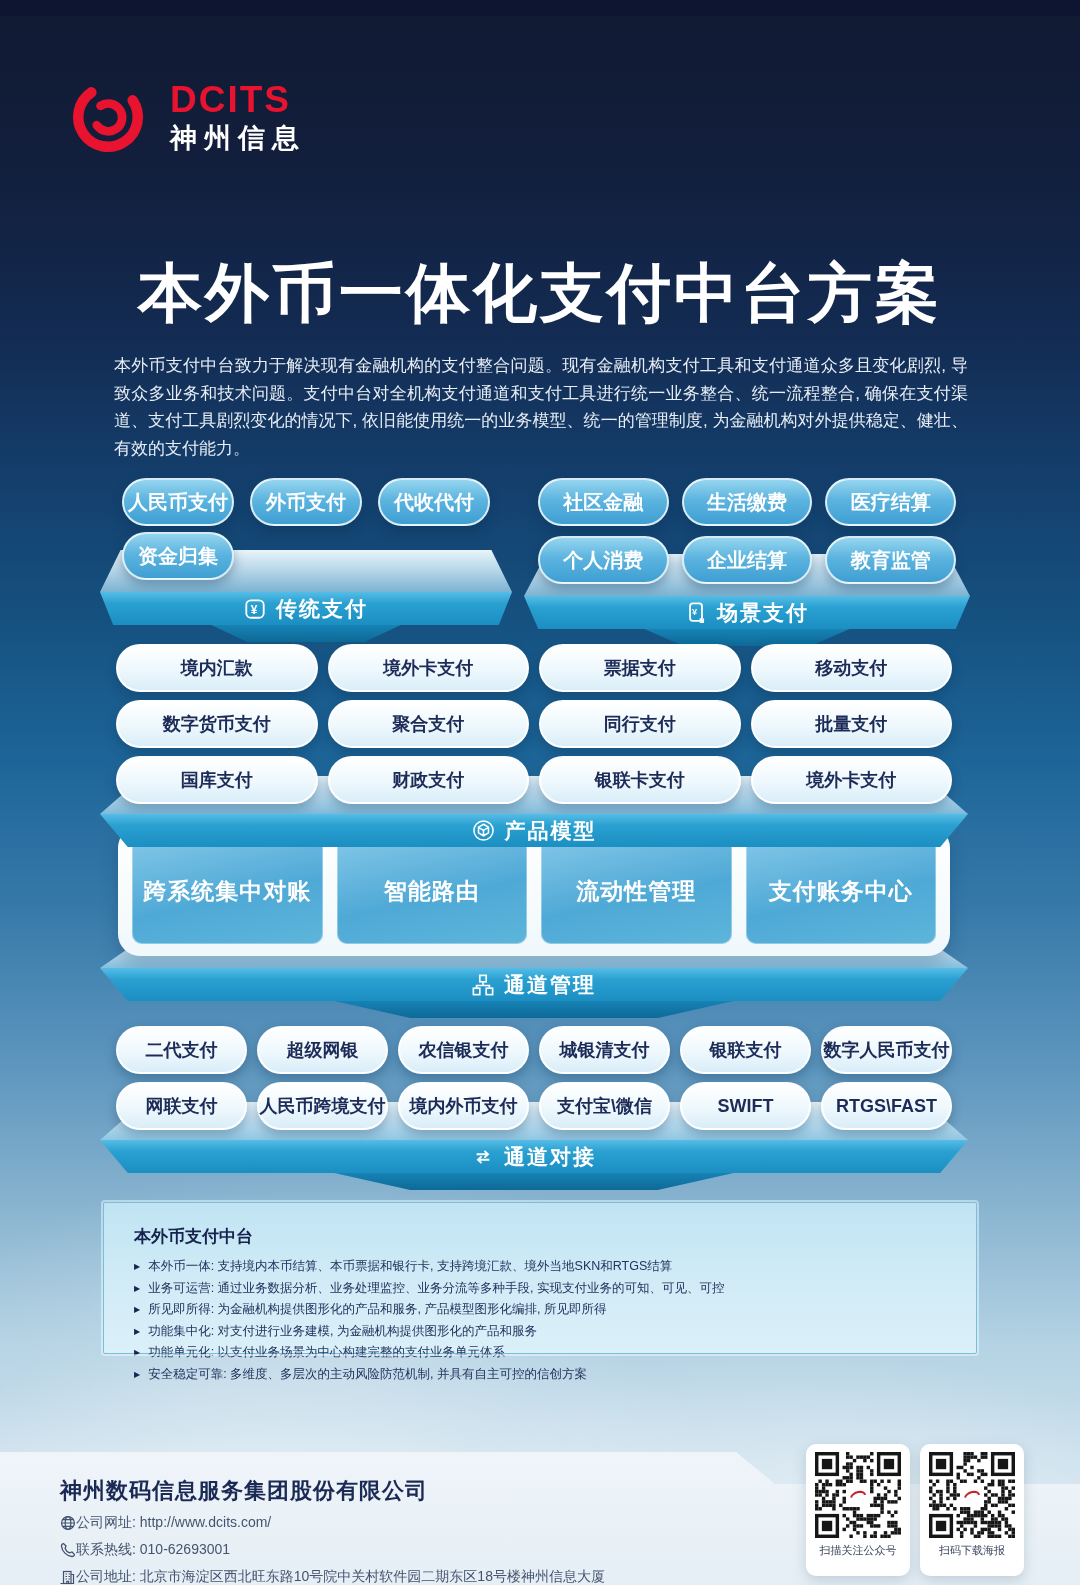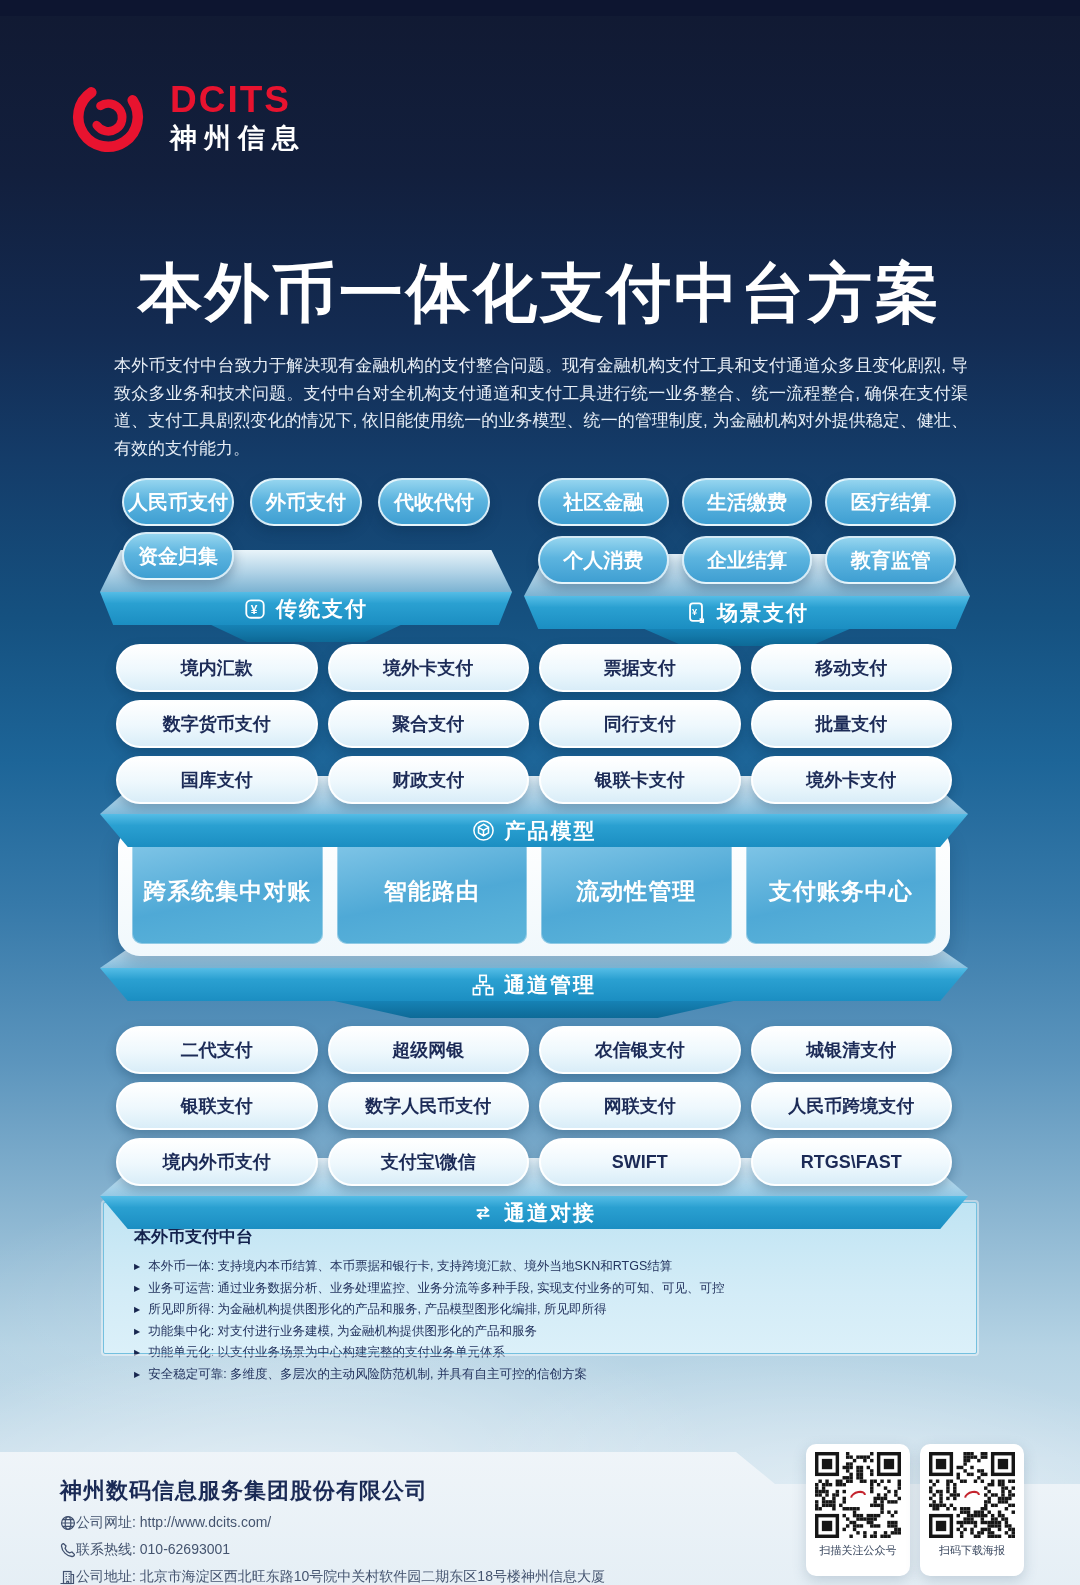--- a/index.html
+++ b/index.html
@@ -205,21 +205,21 @@
             <rect x="15.5" y="15.5" width="7" height="7"></rect>
             <path d="M12 8.5 v4 M5 15.5 v-3 h14 v3"></path>
           </svg>
       </span>
       <span>通道管理</span>
     </div>
     <div class="notch"></div>
   </div>
 
   <div class="platform" style="left:100px; top:1010px; width:868px;">
-    <div class="pills" style="grid-template-columns:repeat(4,1fr); gap:8px 10px; padding:0 16px;">
+    <div class="pills" style="grid-template-columns:repeat(6,1fr); gap:8px 10px; padding:0 16px;">
       <div class="pill pill-white">二代支付</div>
       <div class="pill pill-white">超级网银</div>
       <div class="pill pill-white">农信银支付</div>
       <div class="pill pill-white">城银清支付</div>
       <div class="pill pill-white">银联支付</div>
       <div class="pill pill-white">数字人民币支付</div>
       <div class="pill pill-white">网联支付</div>
       <div class="pill pill-white">人民币跨境支付</div>
       <div class="pill pill-white">境内外币支付</div>
       <div class="pill pill-white">支付宝\微信</div>

